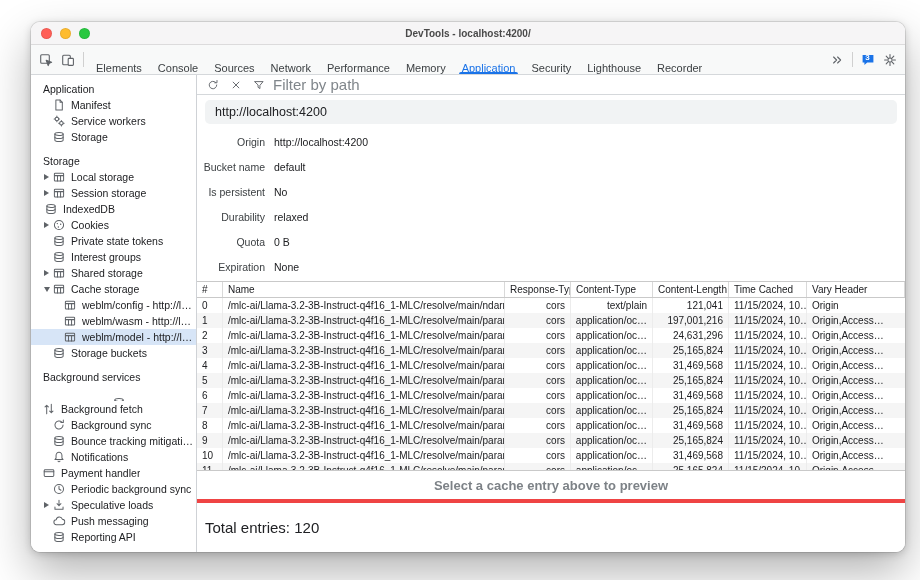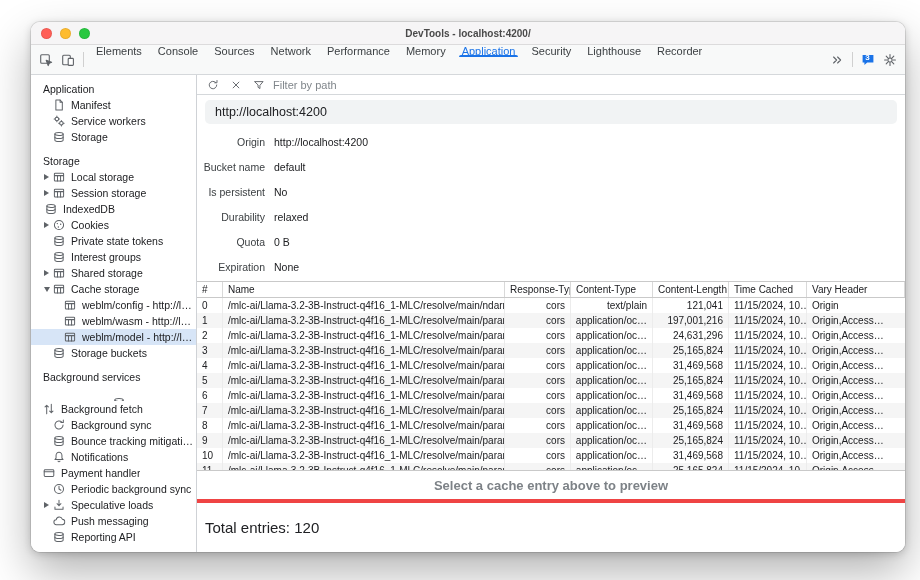--- a/index.html
+++ b/index.html
@@ -17,21 +17,21 @@
   .light.red{background:#ff5f57}.light.yellow{background:#febc2e}.light.green{background:#28c840}
   .win-title { position:absolute; left:0; right:0; text-align:center; font-size:10px;
     font-weight:bold; color:#4a4a4a; }
 
   
   .tabbar { flex:0 0 30px; display:flex; align-items:center; background:#f8f9f9;
     border-bottom:1px solid #d5d8db; padding:0 4px; }
   .tb-btn { width:22px; height:22px; display:flex; align-items:center; justify-content:center;
     border-radius:3px; flex:0 0 auto; position:relative; }
   .vsep { width:1px; height:15px; background:#d0d0d0; margin:0 4px; flex:0 0 auto; }
-  .tabs { display:flex; align-items:flex-start; height:100%; }
+  .tabs { display:flex; align-items:flex-end; height:100%; }
   .tab { padding:0 8px; display:flex; align-items:center; font-size:11px; color:#3c4043;
     white-space:nowrap; position:relative; gap:3px; }
   .tab.active { color:#1a73e8; }
   .tab.active::after { content:''; position:absolute; left:5px; right:5px; bottom:0; height:2px;
     background:#1a73e8; border-radius:2px 2px 0 0; }
   .tab-right { margin-left:auto; display:flex; align-items:center; }
   .issues-num { position:absolute; top:4px; left:4px; width:13px; text-align:center;
     font-size:8px; font-weight:bold; color:#fff; pointer-events:none; }
   .icon { display:inline-flex; align-items:center; justify-content:center; }
 
@@ -53,21 +53,21 @@
     border-left:3.5px solid transparent; border-right:3.5px solid transparent; }
   .tree-label { margin-left:5px; overflow:hidden; text-overflow:ellipsis; }
   .tree-item.selected { background:#d7e5f7; }
 
   
   .main { flex:1; min-width:0; display:flex; flex-direction:column; background:#fff; }
   .toolbar { flex:0 0 20px; border-bottom:1px solid #d5d8db; display:flex; align-items:center;
     padding:0 6px; gap:4px; }
   .toolbar .tb-btn { width:19px; height:18px; }
   .toolbar svg { transform:scale(.85); }
-  .filter-text { font-size:11px; color:#80868b; margin-left:1px; }
+  .filter-text { font-size:15px; color:#80868b; margin-left:1px; }
 
   .report-header { margin:5px 8px 0; background:#f1f3f4; border-radius:5px;
     padding:5px 10px; font-size:12.5px; color:#202124; }
   .metadata { padding:5px 0 2px; font-size:10.5px; color:#202124; }
   .meta-row { height:25px; display:flex; align-items:center; }
   .meta-label { flex:0 0 68px; text-align:right; color:#3c4043; }
   .meta-value { margin-left:9px; color:#202124; }
 
   
   .grid { flex:0 0 auto; border-top:1px solid #c9c9c9; border-bottom:1px solid #c9c9c9;

